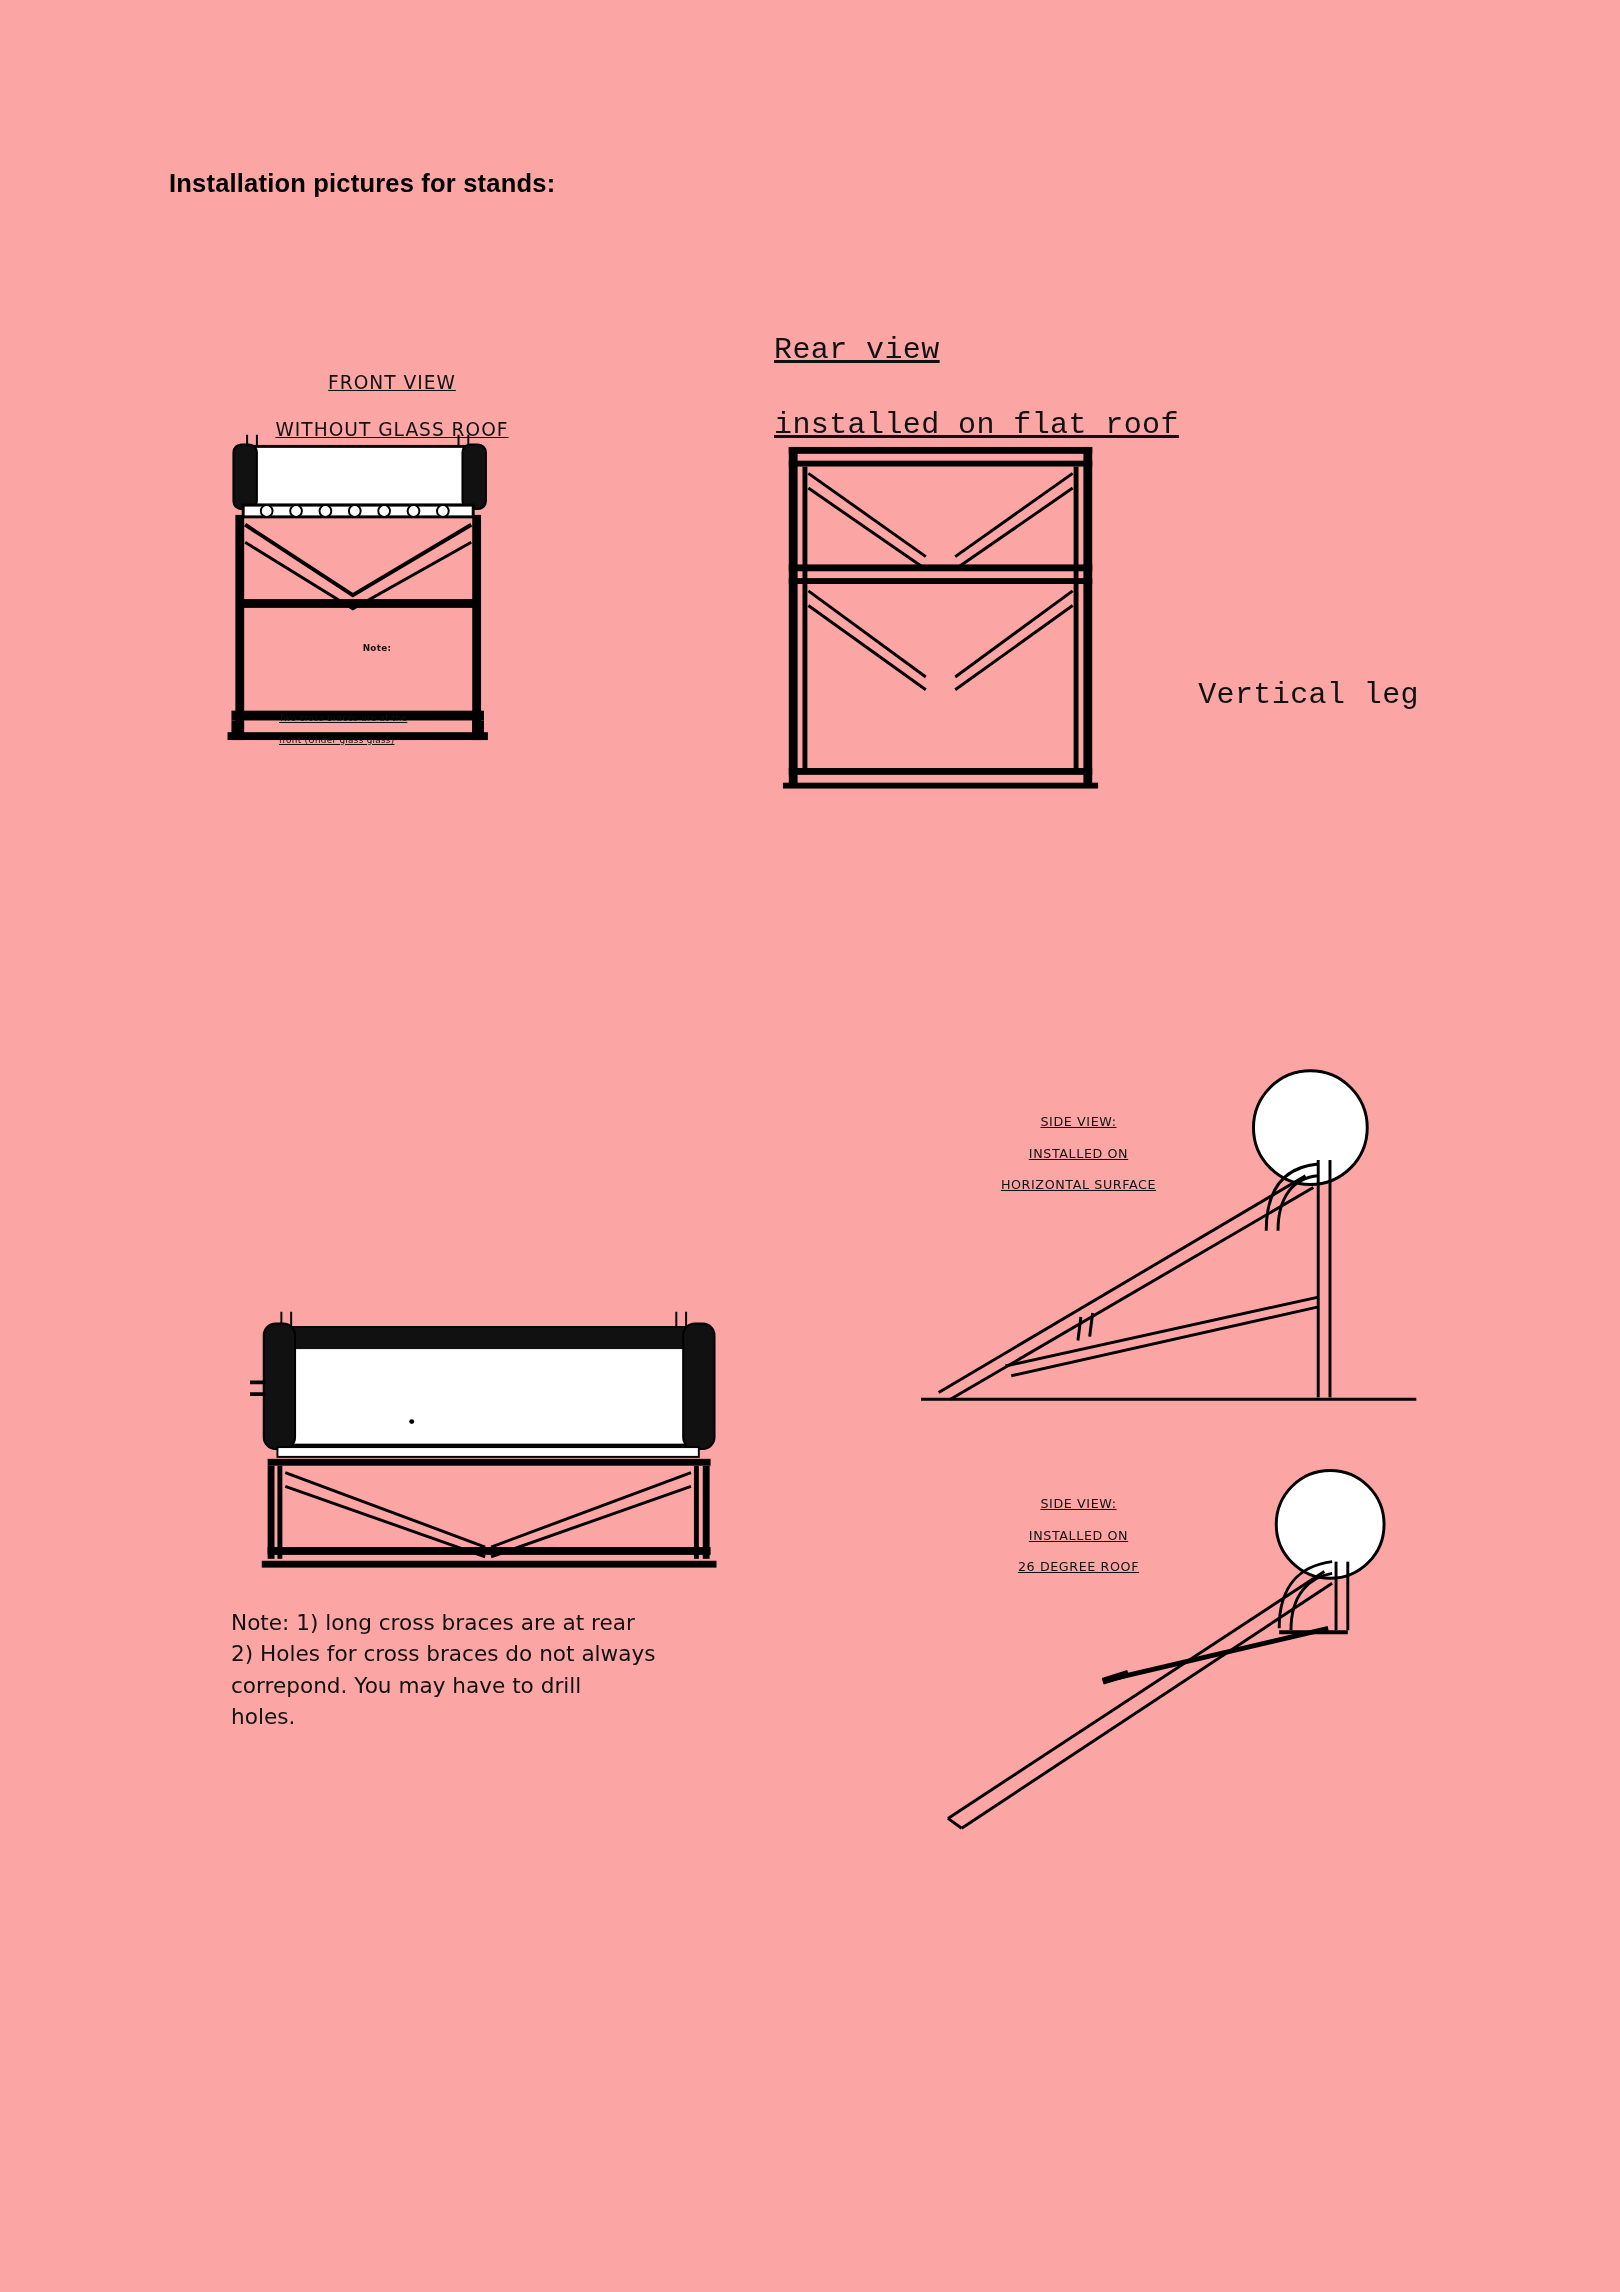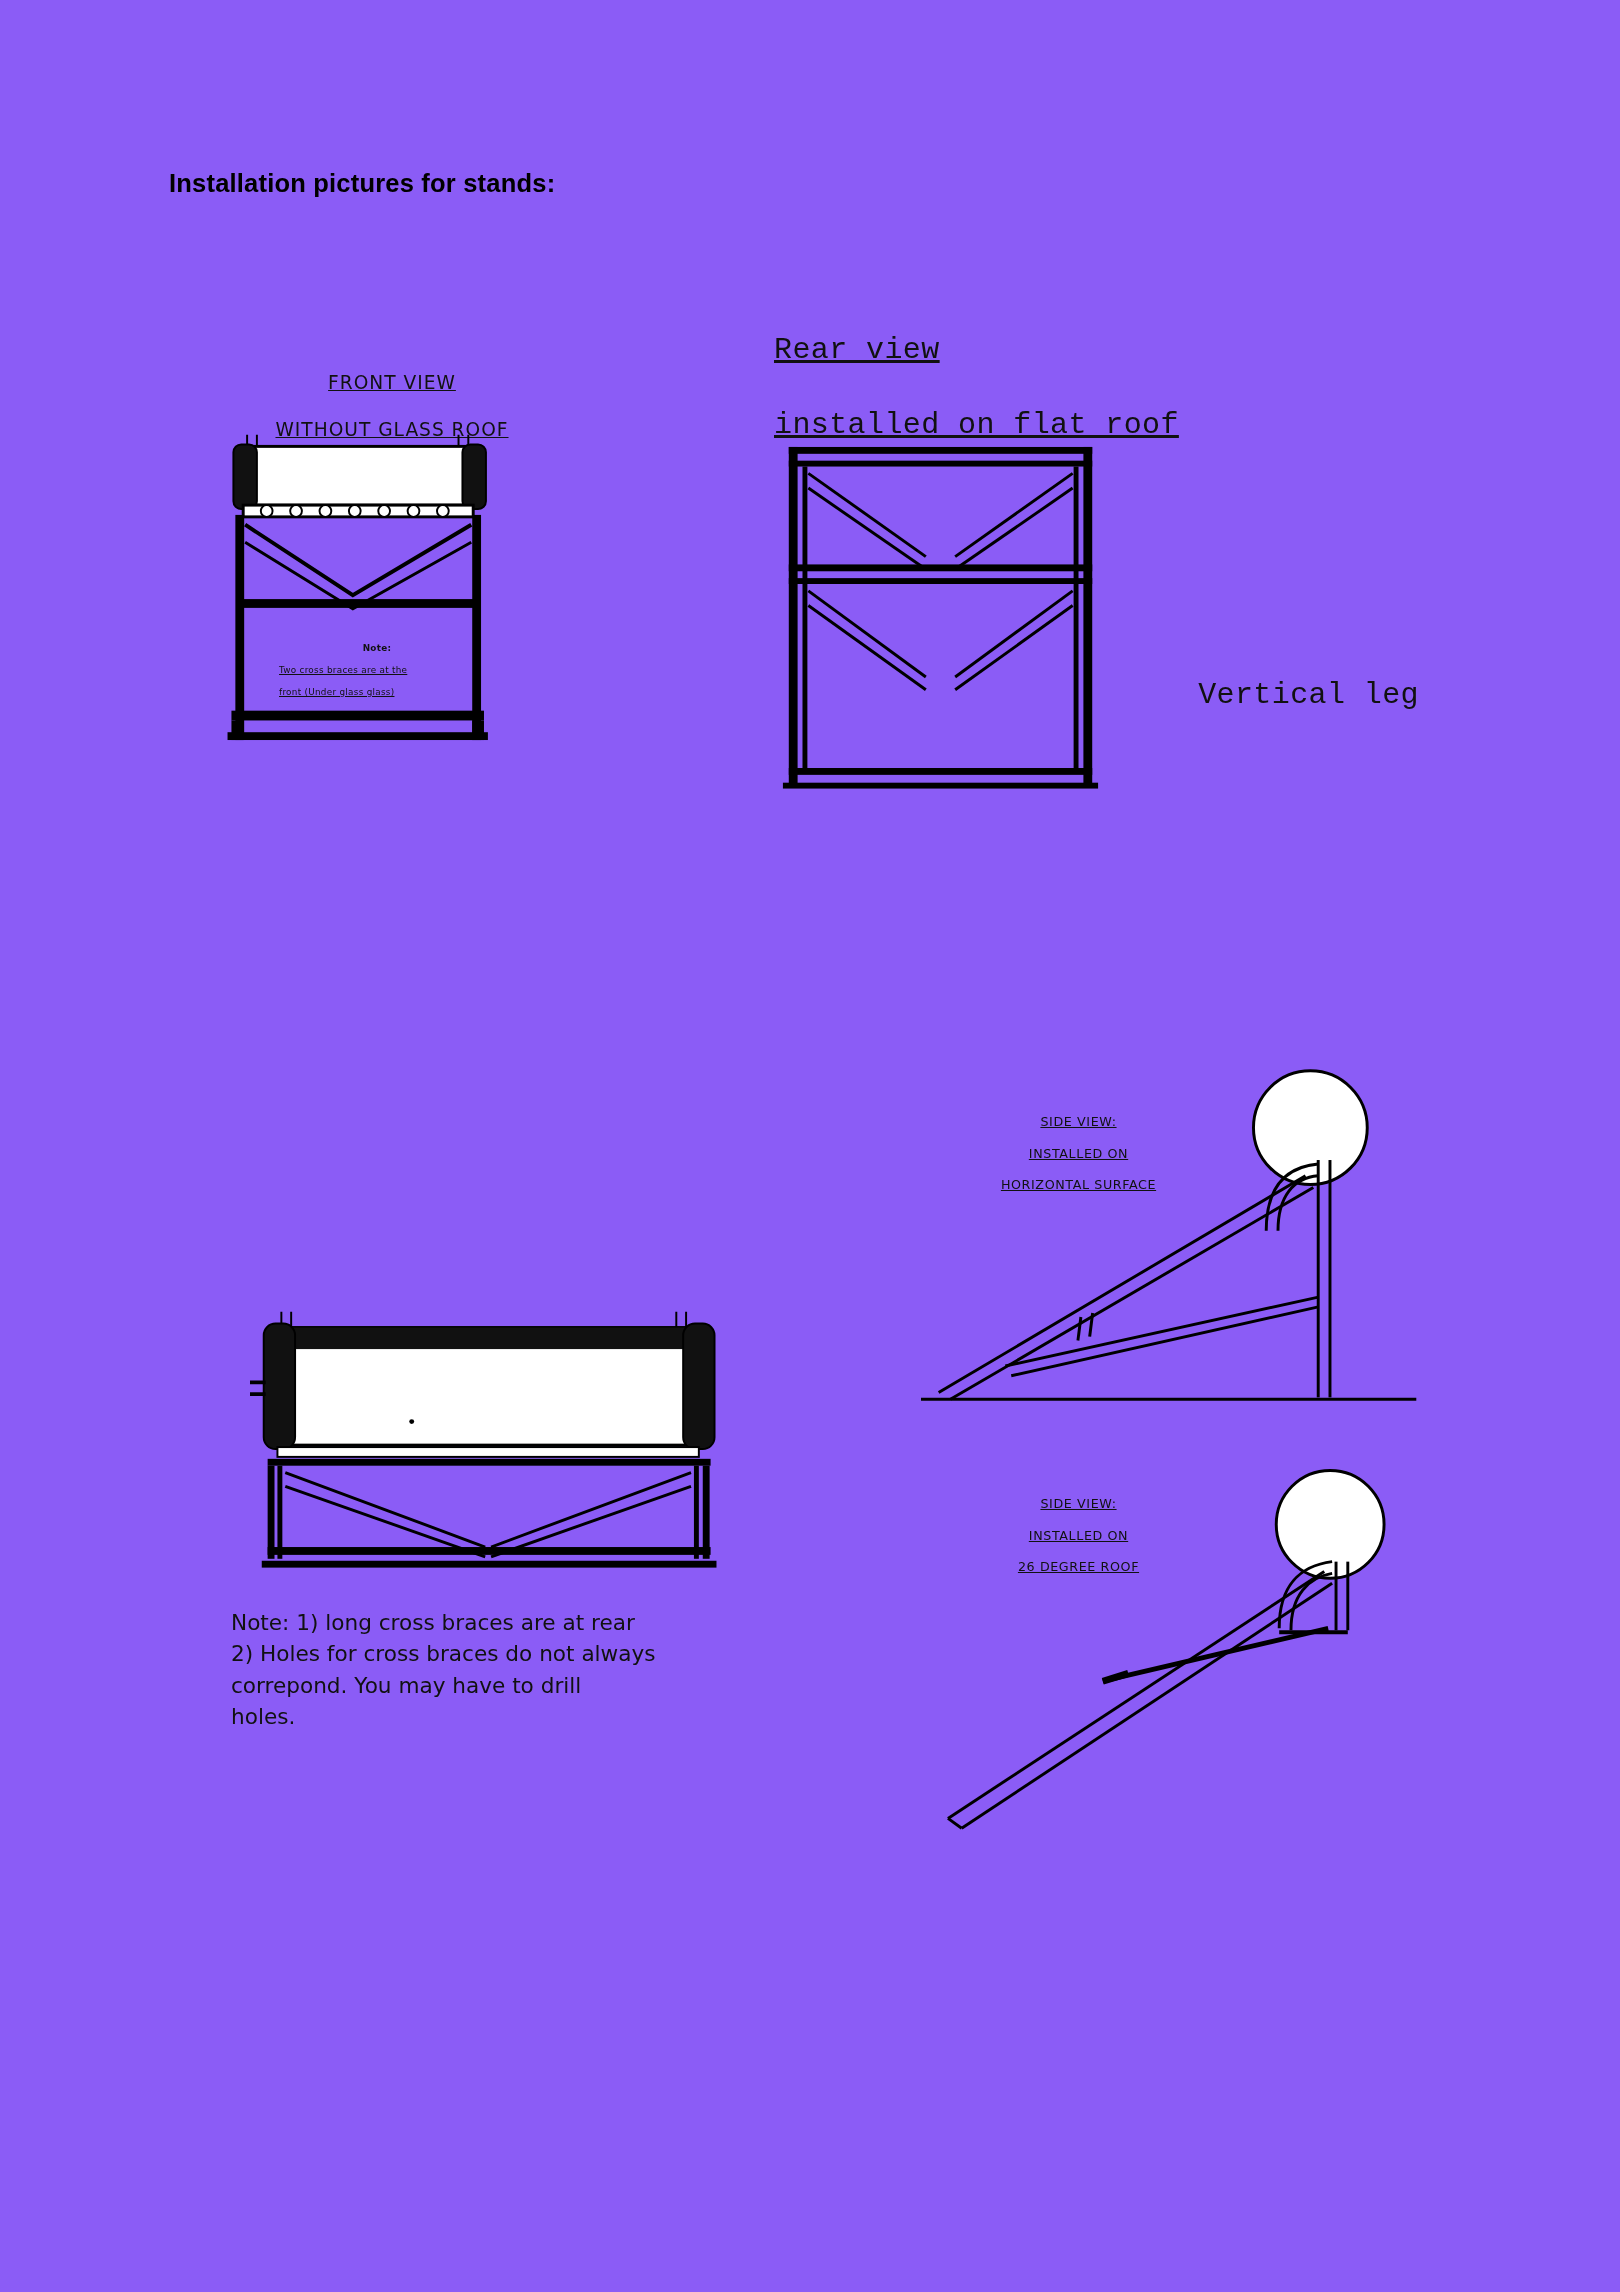--- a/index.html
+++ b/index.html
@@ -11,21 +11,21 @@
     width: 1620px;
     height: 2293px;
     position: relative;
     font-family: "Liberation Sans", sans-serif;
     color: #000000;
     overflow: hidden;
   }
   .page {
     position: absolute;
     inset: 0;
-    background: #8b5cf6;
+    background: #fca5a5;
   }
   .doc-title {
     position: absolute;
     left: 169px;
     top: 169px;
     font-size: 25.5px;
     font-weight: bold;
     letter-spacing: 0.2px;
     color: #000;
   }
@@ -112,21 +112,21 @@
       <rect x="26" y="300" width="258" height="10" fill="#000"></rect>
       <rect x="22" y="322" width="266" height="8" fill="#000"></rect>
 
       <rect x="26" y="310" width="12" height="20" fill="#000"></rect>
       <rect x="272" y="310" width="12" height="20" fill="#000"></rect>
     </svg>
   </div>
 
   <div class="cap cap-tiny" style="left:279px; top:632px; width:196px; text-align:left;">
     <div style="font-weight:bold;text-align:center;">Note:</div>
-    <div style="text-decoration:underline;">Two cross braces are at the</div>
+    <div style="text-decoration:underline;margin-top:48px;">Two cross braces are at the</div>
     <div style="text-decoration:underline;">front (Under glass glass)</div>
   </div>
 
   <div class="cap cap-big u" style="left:774px; top:294px; width:451px; text-align:left;">
     <span style="display:inline-block;">Rear view</span><br>
     <span style="display:inline-block;">installed on flat roof</span>
   </div>
 
   <div class="fig" style="left:779px; top:439px;">
     <svg width="323" height="382" viewBox="0 0 330 390">

